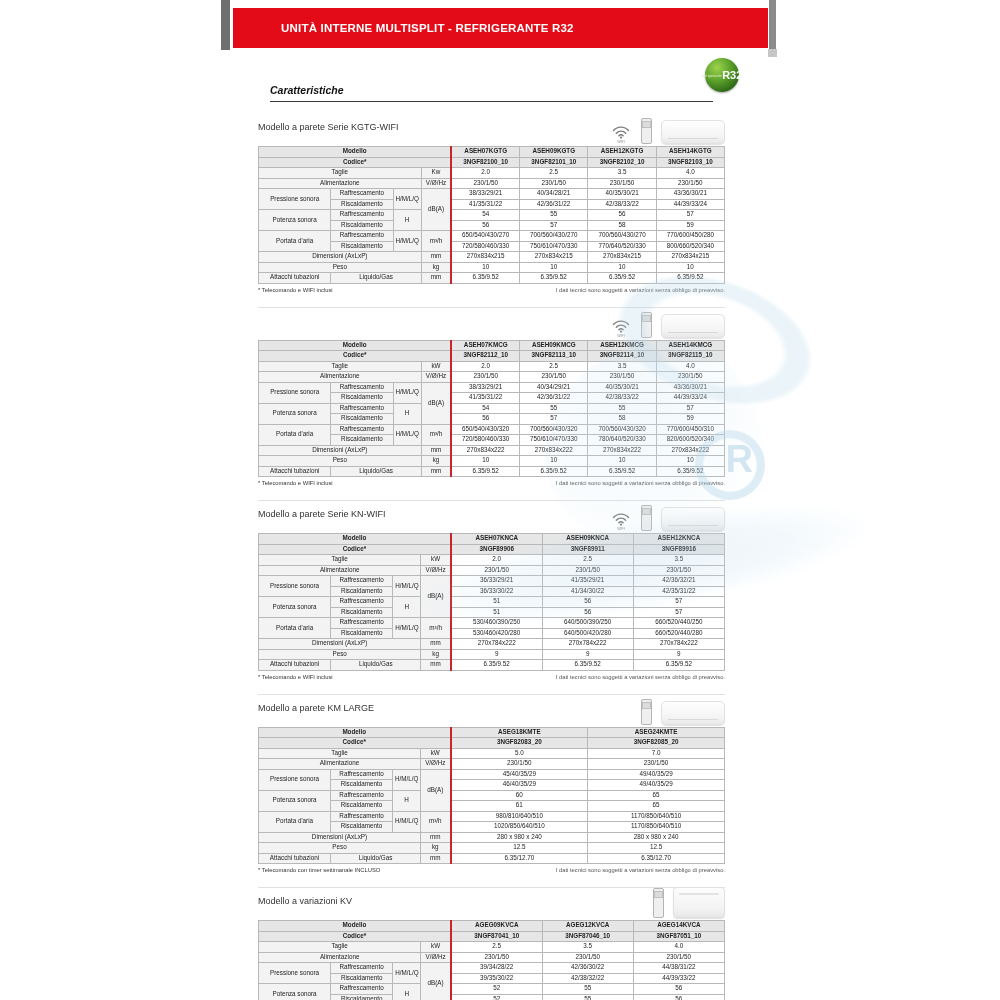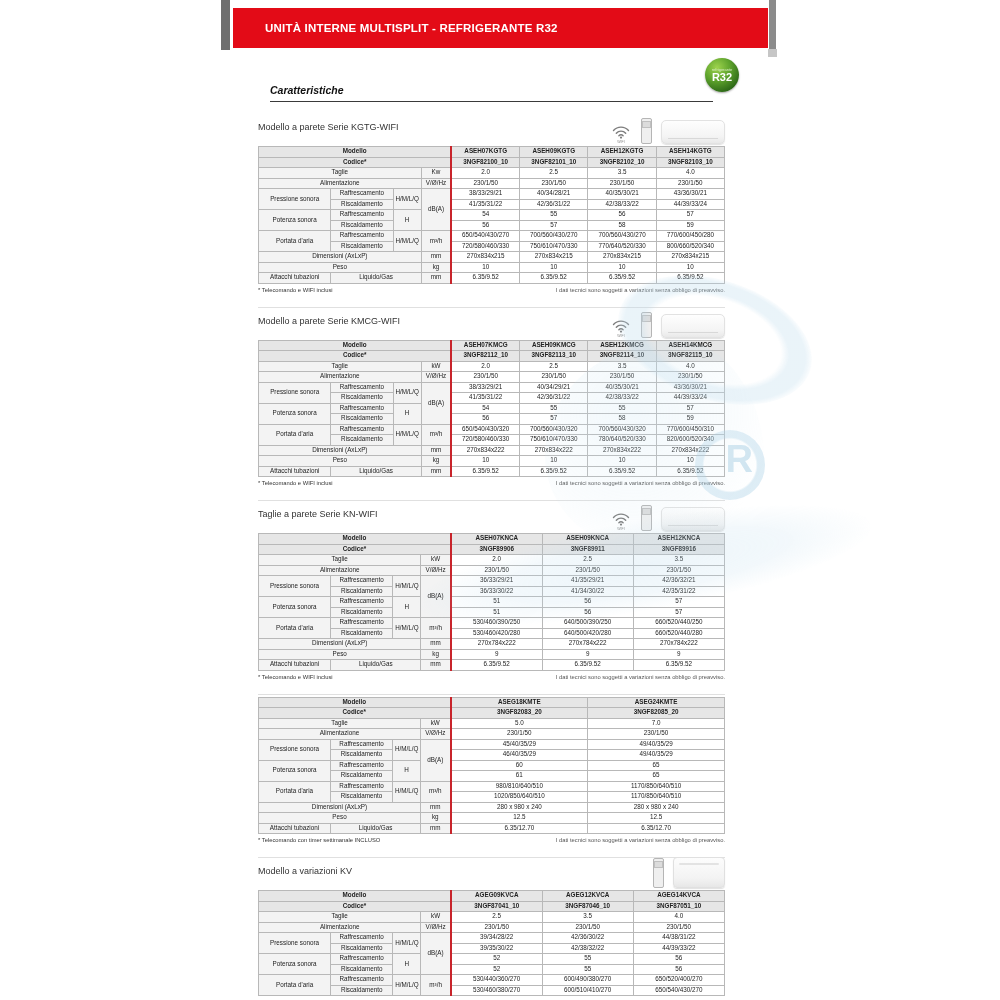--- a/index.html
+++ b/index.html
@@ -3,31 +3,31 @@
 <meta charset="utf-8">
 <style>
   html,body { margin:0; padding:0; background:#fff; }
   .page { position:relative; width:1000px; height:1000px; background:#ffffff;
           font-family:"Liberation Sans", sans-serif; overflow:hidden; }
 
   
   .stripe-left  { position:absolute; left:221px; top:0; width:9px;  height:50px; background:#6f6f6f; }
   .banner       { position:absolute; left:233px; top:8px; width:535px; height:40px; background:#e30b17;
                   display:flex; align-items:center; }
-  .banner-title { color:#fff; font-weight:bold; font-size:11.5px; padding-left:32px; letter-spacing:.2px; }
+  .banner-title { color:#fff; font-weight:bold; font-size:11.5px; padding-left:48px; letter-spacing:.2px; }
   .stripe-right  { position:absolute; left:769px; top:0;  width:7px; height:49px; background:#8b8b8b; }
   .stripe-right2 { position:absolute; left:768px; top:49px; width:9px; height:8px; background:#c6c6c6; }
 
   
   .content { position:absolute; left:258px; top:72px; width:467px; }
   .heading { font-size:10.5px; font-weight:bold; font-style:italic; color:#111;
              border-bottom:1.5px solid #3a3a3a; padding:0 0 5px 0; margin:12px; }
   .r32-badge { position:absolute; top:-14px; right:-14px; width:34px; height:34px; border-radius:50%;
                background:radial-gradient(circle at 35% 28%, #9ed34d 0%, #5ea32c 40%, #2f6b18 75%, #1c4a0e 100%);
-               display:flex; flex-direction:column; align-items:center; justify-content:center;
+               display:flex; flex-direction:row; align-items:center; justify-content:center;
                z-index:7; box-shadow:0 1px 2px rgba(0,0,0,.35); }
   .r32-small { font-size:4px; color:#d9ecc3; line-height:5px; }
   .r32-big   { font-size:11px; font-weight:bold; color:#fff; line-height:11px; }
 
   
   .section { margin-top:12px; border-top:1px solid #e0e0e0; }
   .section:first-child { border-top:none; margin-top:6px; }
   .sec-head  { position:relative; height:30px; }
   .sec-title { font-size:9px; color:#333; padding-top:8px; }
   .sec-media { position:absolute; right:0; top:2px; height:28px; display:flex; align-items:flex-end; gap:9px; }
@@ -239,21 +239,20 @@
               </tr>
             </tbody>
           </table>
           <div class="foot">
             <span class="foot-left">* Telecomando e WIFI inclusi</span>
             <span class="foot-right">I dati tecnici sono soggetti a variazioni senza obbligo di preavviso.</span>
           </div>
         </div>
         <div class="section">
           <div class="sec-head">
-            <div class="sec-title">Modello a parete Serie KMCG-WIFI</div>
             <div class="sec-media">
               <div class="wifi-wrap">
                 <svg width="20" height="15" viewBox="0 0 20 15">
                   <path d="M2.5 6.5 A 10 10 0 0 1 17.5 6.5" fill="none" stroke="#7d7d7d" stroke-width="1.4" stroke-linecap="round"></path>
                   <path d="M5.3 9.3 A 6.2 6.2 0 0 1 14.7 9.3" fill="none" stroke="#7d7d7d" stroke-width="1.4" stroke-linecap="round"></path>
                   <path d="M7.9 11.7 A 2.9 2.9 0 0 1 12.1 11.7" fill="none" stroke="#7d7d7d" stroke-width="1.4" stroke-linecap="round"></path>
                   <circle cx="10" cy="13.6" r="1.1" fill="#7d7d7d"></circle>
                 </svg>
                 <div class="wifi-label">WIFI</div>
               </div>
@@ -384,21 +383,21 @@
               </tr>
             </tbody>
           </table>
           <div class="foot">
             <span class="foot-left">* Telecomando e WIFI inclusi</span>
             <span class="foot-right">I dati tecnici sono soggetti a variazioni senza obbligo di preavviso.</span>
           </div>
         </div>
         <div class="section">
           <div class="sec-head">
-            <div class="sec-title">Taglie a parete Serie KN-WIFI</div>
+            <div class="sec-title">Modello a parete Serie KN-WIFI</div>
             <div class="sec-media">
               <div class="wifi-wrap">
                 <svg width="20" height="15" viewBox="0 0 20 15">
                   <path d="M2.5 6.5 A 10 10 0 0 1 17.5 6.5" fill="none" stroke="#7d7d7d" stroke-width="1.4" stroke-linecap="round"></path>
                   <path d="M5.3 9.3 A 6.2 6.2 0 0 1 14.7 9.3" fill="none" stroke="#7d7d7d" stroke-width="1.4" stroke-linecap="round"></path>
                   <path d="M7.9 11.7 A 2.9 2.9 0 0 1 12.1 11.7" fill="none" stroke="#7d7d7d" stroke-width="1.4" stroke-linecap="round"></path>
                   <circle cx="10" cy="13.6" r="1.1" fill="#7d7d7d"></circle>
                 </svg>
                 <div class="wifi-label">WIFI</div>
               </div>
@@ -514,20 +513,31 @@
                 <td class="">6.35/9.52</td>
               </tr>
             </tbody>
           </table>
           <div class="foot">
             <span class="foot-left">* Telecomando e WIFI inclusi</span>
             <span class="foot-right">I dati tecnici sono soggetti a variazioni senza obbligo di preavviso.</span>
           </div>
         </div>
         <div class="section">
+          <div class="sec-head">
+            <div class="sec-title">Modello a parete KM LARGE</div>
+            <div class="sec-media">
+              <div class="remote">
+                <div class="rc-screen"></div>
+              </div>
+              <div class="wall-unit">
+                <div class="wu-line"></div>
+              </div>
+            </div>
+          </div>
           <table class="spec-table">
             <colgroup>
               <col style="width:72px">
               <col style="width:62px">
               <col style="width:28px">
               <col style="width:30px">
               <col style="width:137px">
               <col style="width:137px">
             </colgroup>
             <tbody>

